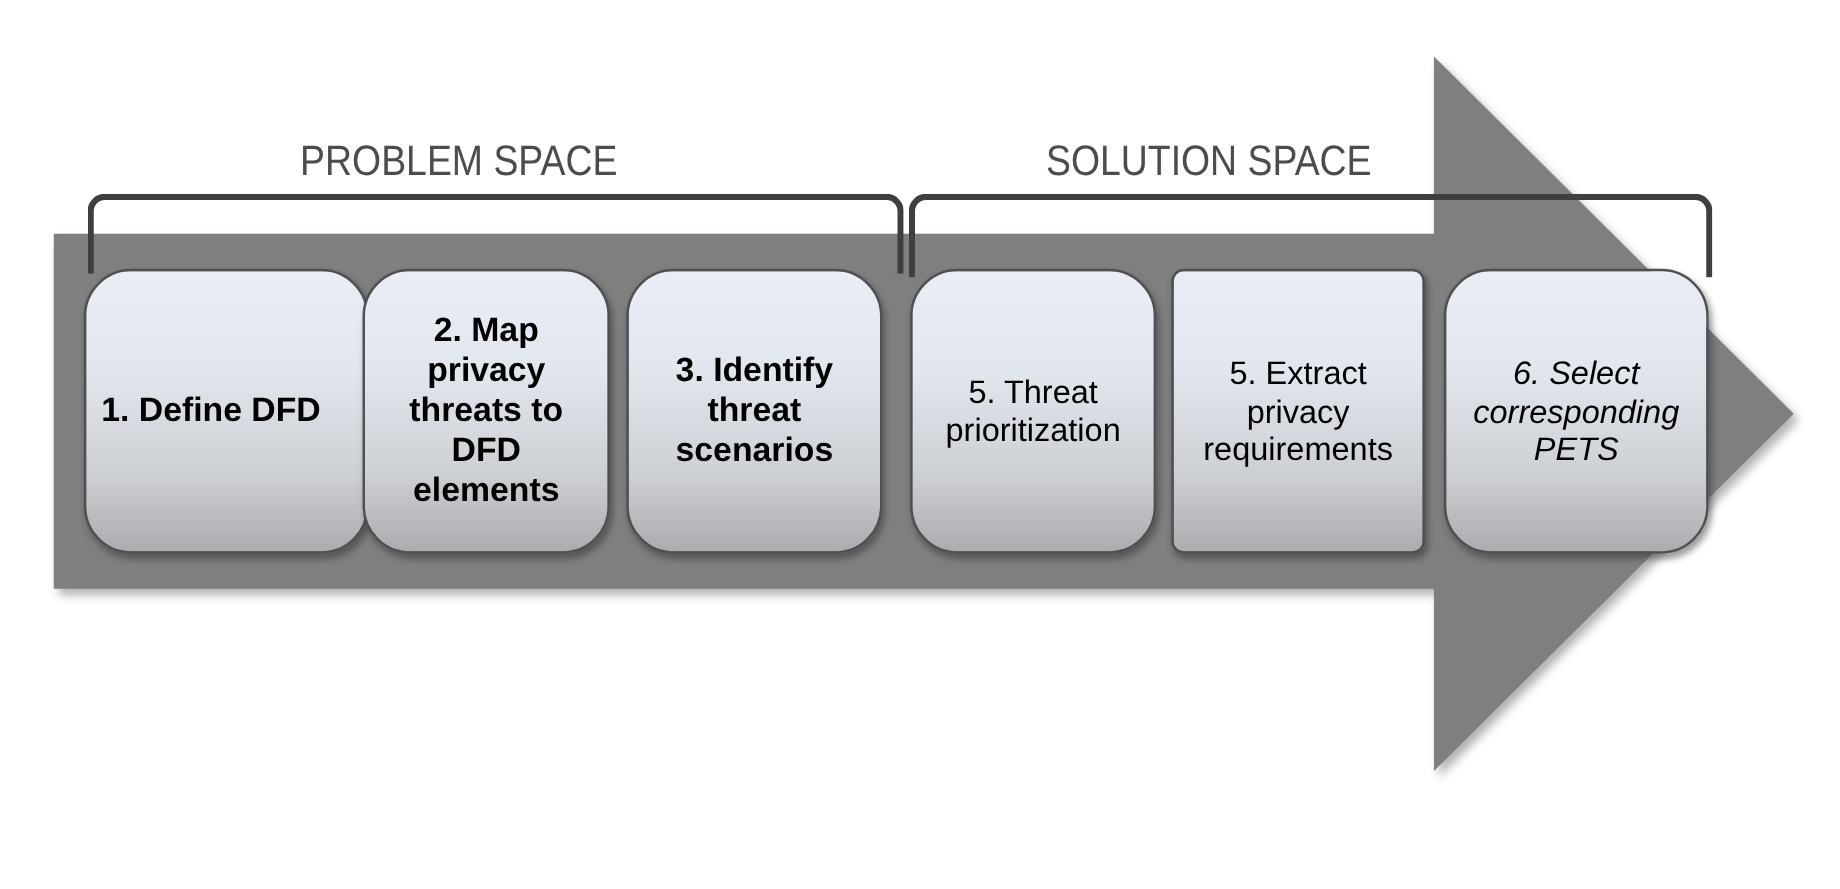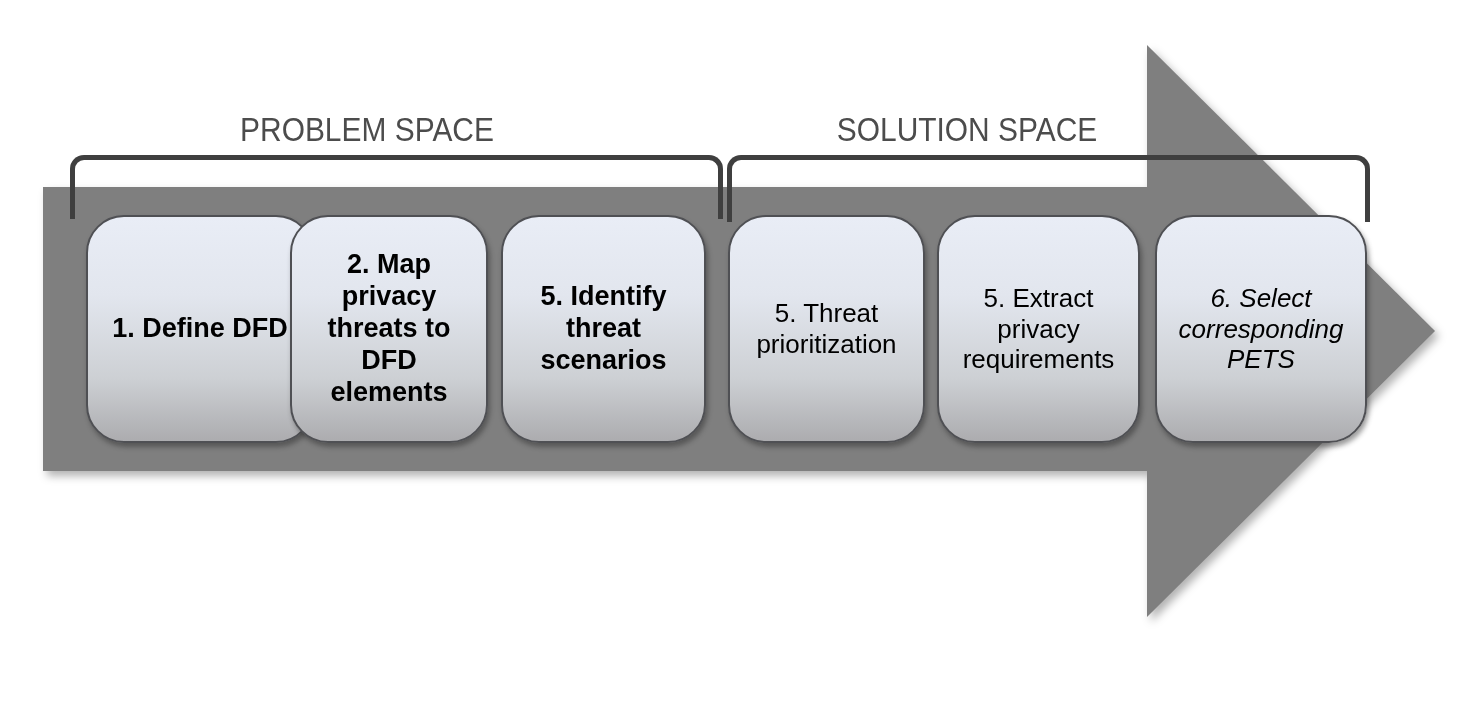--- a/index.html
+++ b/index.html
@@ -36,34 +36,33 @@
     position: absolute;
     top: 215px;
     height: 228px;
     box-sizing: border-box;
     border: 2px solid #4f5054;
     border-radius: 38px;
     background: linear-gradient(180deg, #e9edf6 0%, #e2e6ee 35%, #cdd0d4 72%, #acacaf 100%);
     box-shadow: 2px 4px 5px rgba(40,40,40,0.45);
     display: flex;
     align-items: center;
-    justify-content: center;
     text-align: center;
     padding: 8px 12px;
     z-index: 3;
     color: #000000;
     line-height: 1.18;
   }
   .step-box.bold { font-weight: bold; font-size: 27px; }
   .step-box.regular { font-weight: normal; font-size: 26px; }
-  .step-1 { left: 86px;   width: 228px; }
+  .step-1 { left: 67px;   width: 228px; }
   .step-2 { left: 290px;  width: 198px; }
   .step-3 { left: 501px;  width: 205px; }
   .step-4 { left: 728px;  width: 197px; }
-  .step-5 { left: 937px;  width: 203px; }
+  .step-5 { left: 937px;  width: 203px; border-radius: 10px; }
   .step-6 { left: 1155px; width: 212px; font-style: italic; }
 
   
   .bracket {
     position: absolute;
     top: 155px;
     height: 64px;
     box-sizing: border-box;
     border-top: 5px solid #3f3f3f;
     border-left: 5px solid #3f3f3f;
@@ -102,21 +101,21 @@
     </svg>
   </div>
 
   <div class="step-box bold step-1">
     <span>1. Define DFD</span>
   </div>
   <div class="step-box bold step-2">
     <span>2. Map privacy threats to DFD elements</span>
   </div>
   <div class="step-box bold step-3">
-    <span>5. Identify threat scenarios</span>
+    <span>3. Identify threat scenarios</span>
   </div>
   <div class="step-box regular step-4">
     <span>5. Threat prioritization</span>
   </div>
   <div class="step-box regular step-5">
     <span>5. Extract privacy requirements</span>
   </div>
   <div class="step-box regular step-6">
     <span>6. Select corresponding PETS</span>
   </div>

